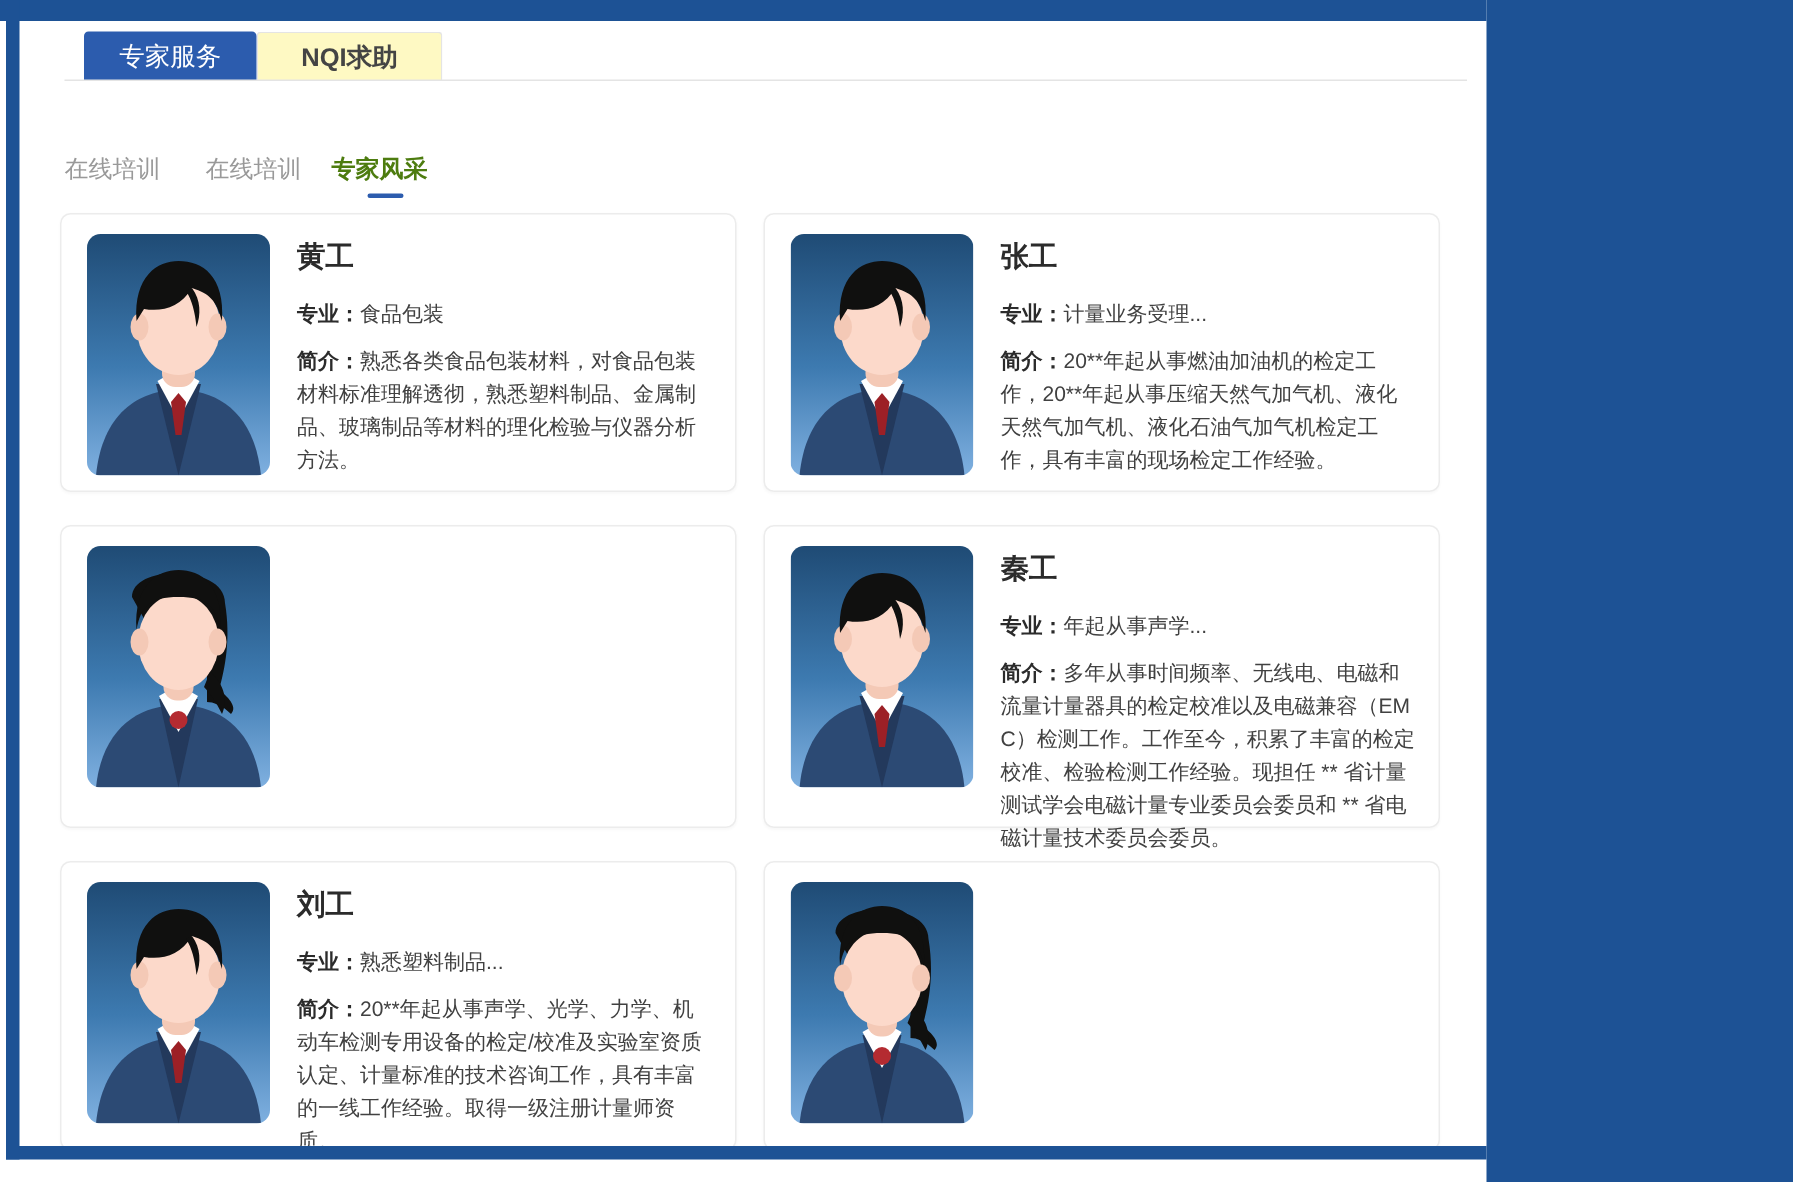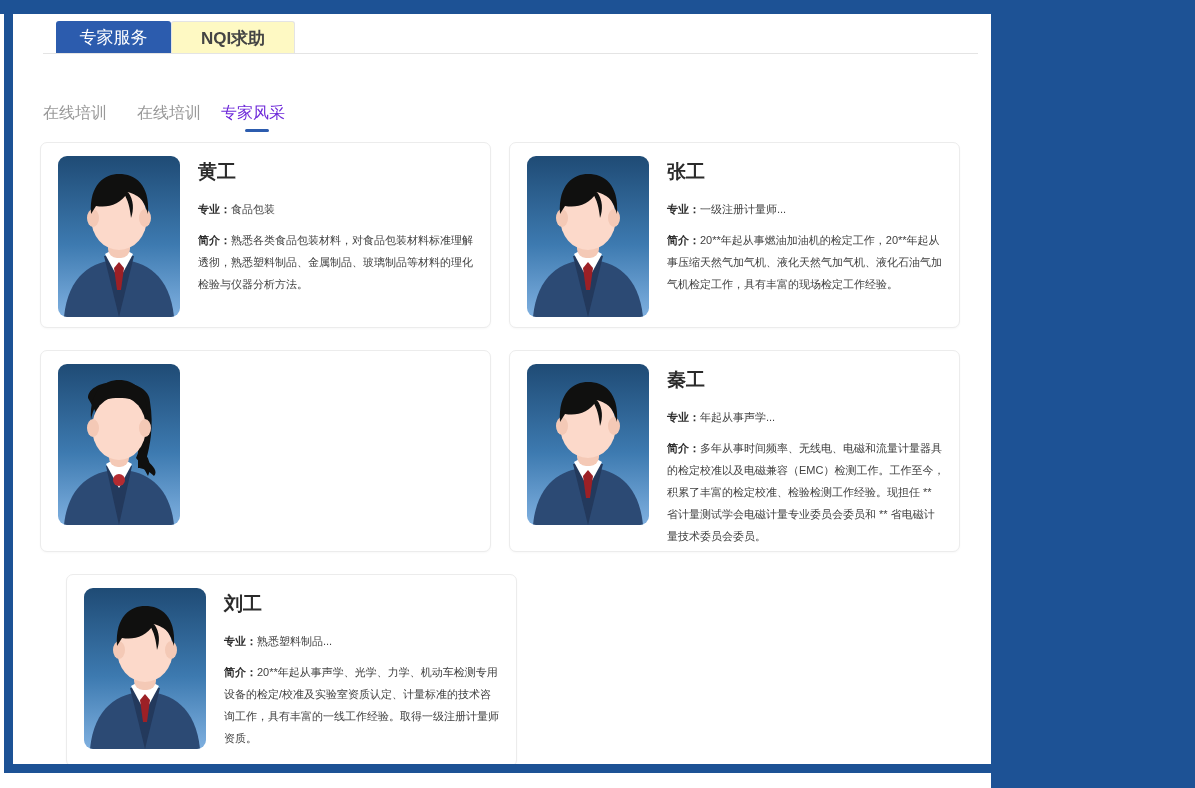--- a/index.html
+++ b/index.html
@@ -40,57 +40,57 @@
   .tab.inactive{
     left:158px;width:124px;background:#fef9c3;color:#444444;
     border:1px solid #e4e4e4;border-bottom:none;border-radius:3px 3px 0 0;font-weight:bold;
   }
   
   #subtabs{position:absolute;left:0;top:89px;width:1034px;height:36px;text-align:center;}
   .subtab{
     position:absolute;top:0;font-size:16px;cursor:pointer;white-space:nowrap;
   }
   .subtab.plain{color:#999999;}
-  .subtab.current{color:#6d28d9;font-weight:normal;}
+  .subtab.current{color:#4d7c0f;font-weight:bold;}
   #subtab-underline{
     position:absolute;top:26px;left:232px;width:24px;height:3px;
     background:#2c5cae;border-radius:2px;
   }
   
   #grid{
     position:absolute;left:27px;top:128px;width:938px;
     display:flex;flex-wrap:wrap;gap:22px 18px;
   }
   .card{
     width:451px;box-sizing:border-box;
     border:1px solid #ececec;border-radius:7px;background:#ffffff;
     padding:13px 14px 30px 17px;
     display:flex;gap:18px;
     box-shadow:0 1px 2px rgba(0,0,0,0.03);
     cursor:pointer;
   }
   .card.r1{height:186px;}
   .card.r2{height:202px;}
-  .card.r3{height:193px;margin-left:26px;}
+  .card.r3{height:193px;}
   
   .avatar{
     width:122px;flex:0 0 122px;border-radius:9px;overflow:hidden;align-self:flex-start;
   }
   .card.r1 .avatar{height:161px;}
   .card.r2 .avatar{height:161px;}
   .card.r3 .avatar{height:161px;}
   .avatar svg{display:block;width:100%;height:100%;}
   
   .cardtext{flex:1 1 auto;min-width:0;padding-top:4px;}
   .cname{
     font-size:19px;font-weight:bold;color:#2b2b2b;line-height:24px;
     margin:0 0 14px 0;
   }
   .crow{
-    font-size:11px;color:#414141;line-height:22px;margin:0 0 9px 0;
+    font-size:14px;color:#414141;line-height:22px;margin:0 0 9px 0;
     word-break:break-all;
   }
   .crow b{font-weight:bold;color:#2b2b2b;}
   .crow.bio{margin-bottom:0;}
 </style>
 </head>
 <body>
 
 <div id="right-panel">
   
@@ -176,21 +176,21 @@
           <rect x="50" y="78" width="22" height="24" rx="9" fill="#f4c9b6"></rect>
           <ellipse cx="61" cy="62" rx="28" ry="32" fill="#fcd9ca"></ellipse>
           <ellipse cx="35" cy="62" rx="6" ry="9" fill="#f4c9b6"></ellipse>
           <ellipse cx="87" cy="62" rx="6" ry="9" fill="#f4c9b6"></ellipse>
           <path d="M33 58 C31 28 47 18 61 18 C77 18 92 28 90 58 C86 44 82 40 70 36 C62 49 50 52 38 50 Z" fill="#10100f"></path>
           <path d="M70 36 C76 44 76 54 73 62 C72 52 70 44 66 38 Z" fill="#10100f"></path>
         </svg>
       </div>
       <div class="cardtext">
         <div class="cname">张工</div>
-        <div class="crow"><b>专业：</b><span>一级注册计量师...</span></div>
+        <div class="crow"><b>专业：</b><span>计量业务受理...</span></div>
         <div class="crow bio"><b>简介：</b><span>20**年起从事燃油加油机的检定工作，20**年起从事压缩天然气加气机、液化天然气加气机、液化石油气加气机检定工作，具有丰富的现场检定工作经验。</span></div>
       </div>
     </div>
 
     <div class="card r2">
       <div class="avatar">
         <svg viewBox="0 0 122 161" xmlns="http://www.w3.org/2000/svg" preserveAspectRatio="none">
           <defs>
               <linearGradient id="bgF1" x1="0" y1="0" x2="0" y2="1">
             <stop offset="0" stop-color="#1f4b75"></stop>

